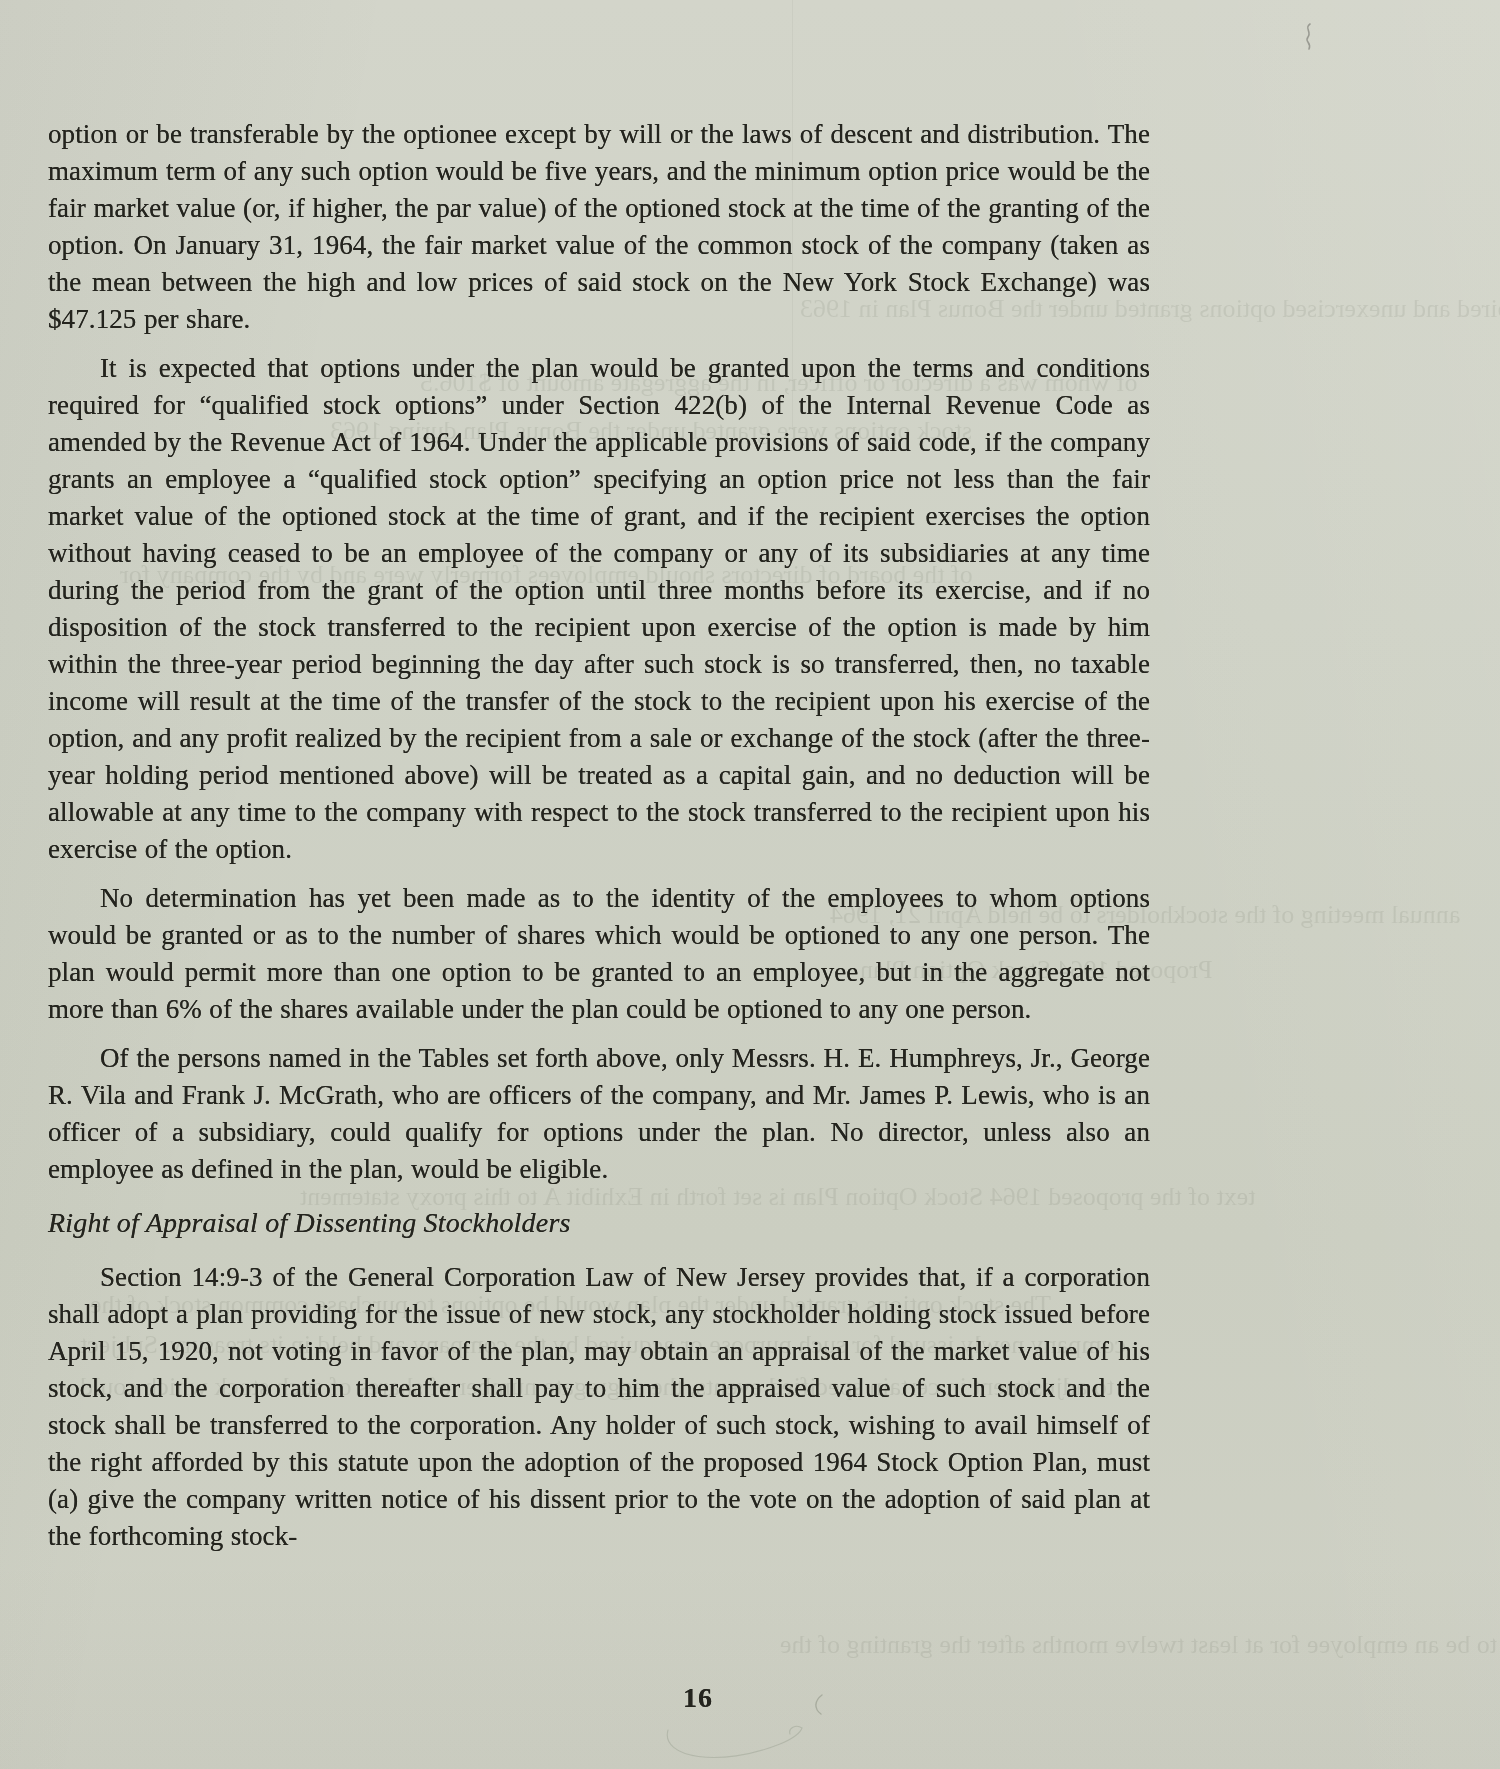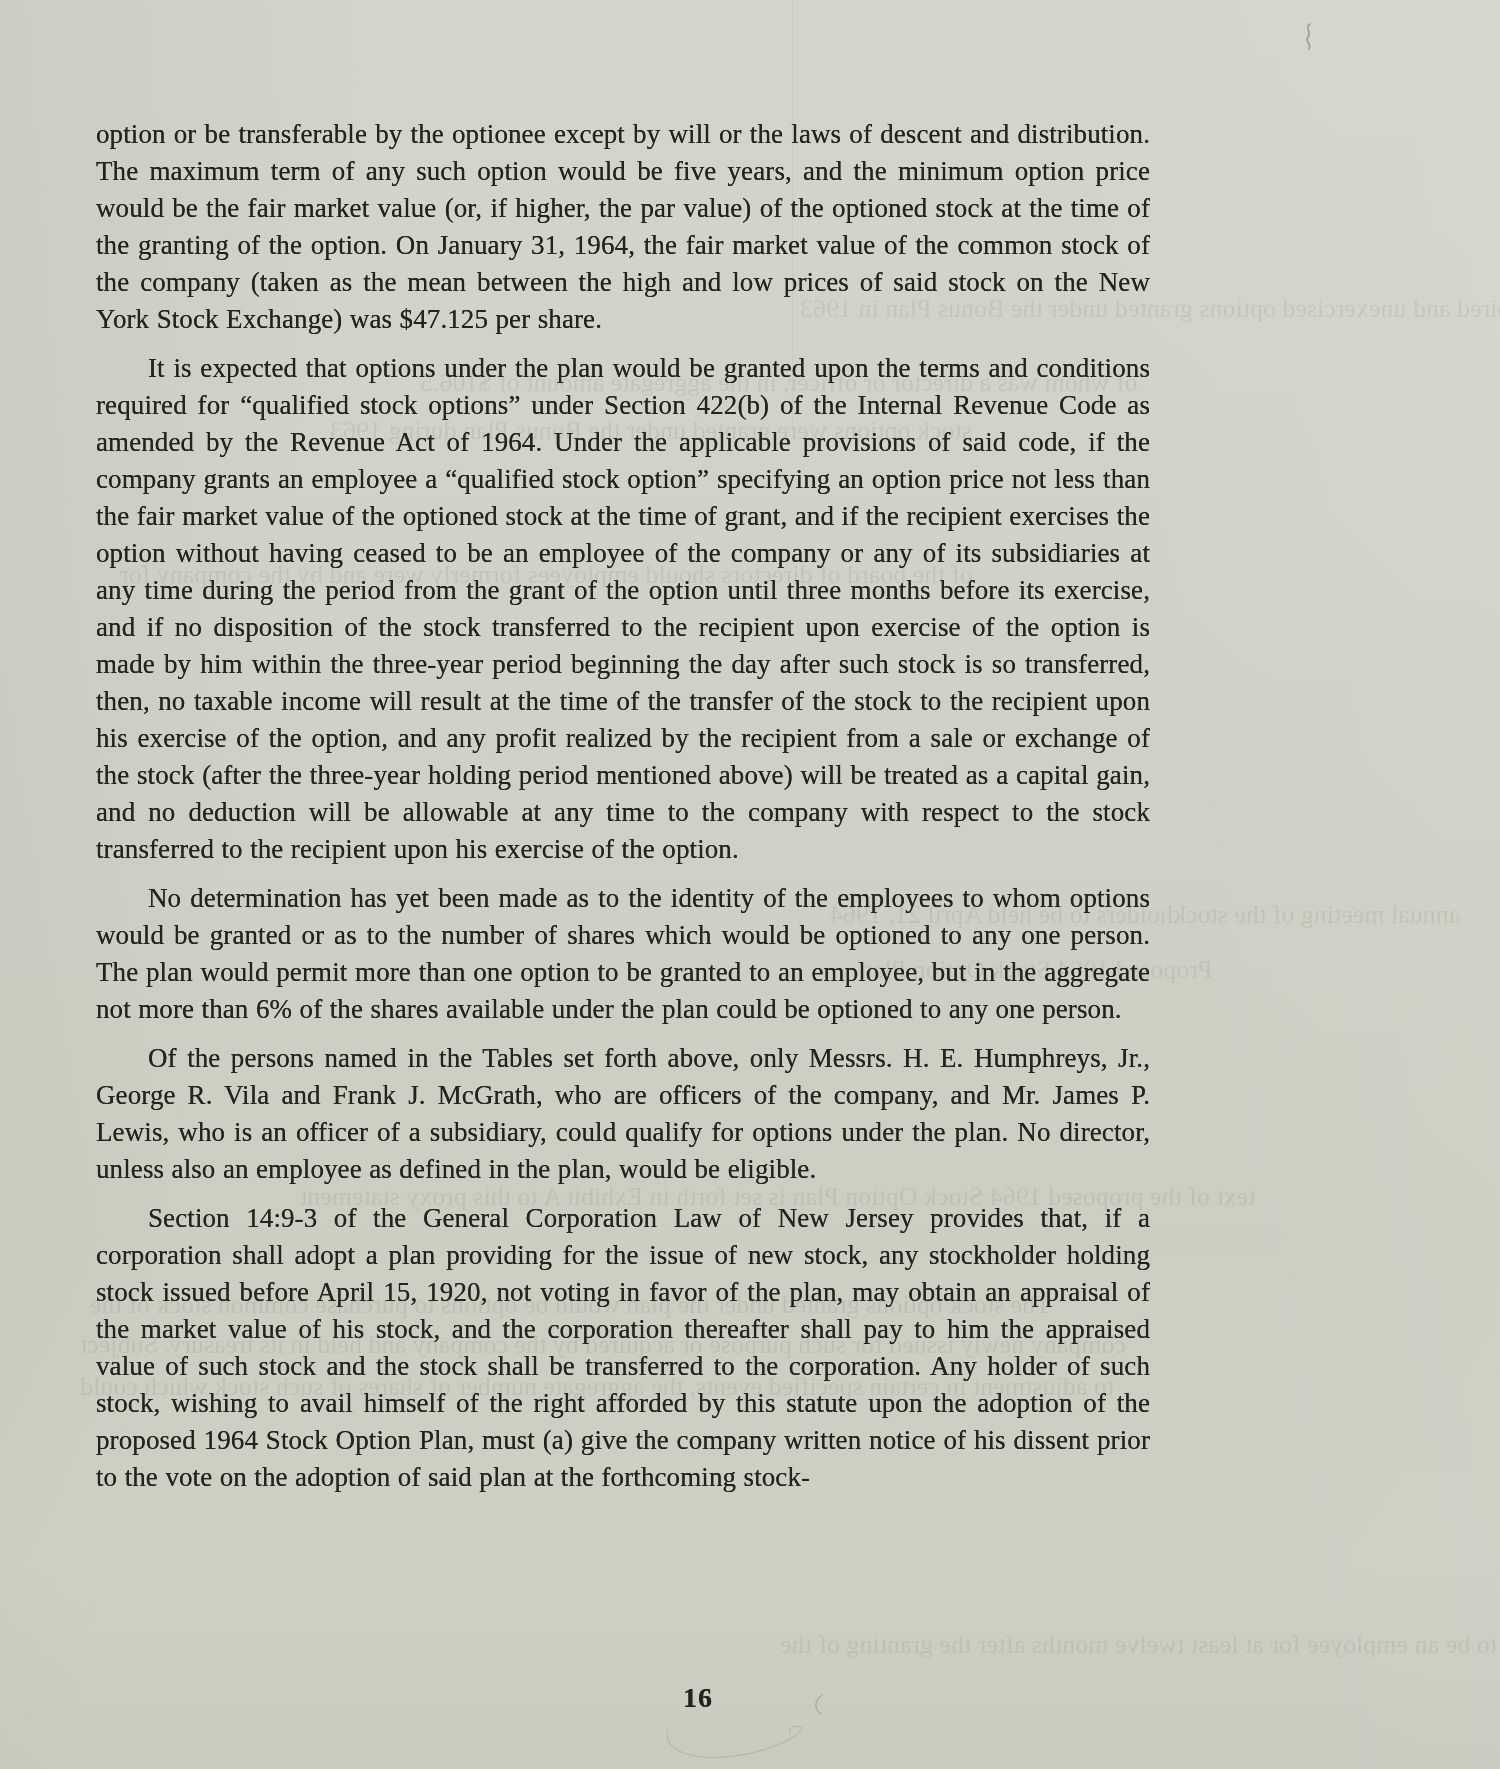--- a/index.html
+++ b/index.html
@@ -21,21 +21,21 @@
       linear-gradient(0deg, rgba(40,40,30,0.035) 0%, rgba(40,40,30,0) 12%);
   }
   .crease{
     position:absolute;top:0;left:792px;width:1px;height:430px;
     background:rgba(60,60,50,0.05);
   }
   .text-block{
     position:absolute;top:0;left:0;
     box-sizing:border-box;
     width:1360px;
-    padding:116px 210px 0 96px; 
+    padding:116px 210px 0 48px; 
   }
   .para{
     margin:0 0 12px 0;
     font-size:27px;
     line-height:37px;
     text-align:justify;
     text-indent:52px;
     letter-spacing:0.1px;
     word-spacing:0.6px;
     text-shadow:0 0 0.5px rgba(20,20,15,0.8);
@@ -90,20 +90,21 @@
       <div class="ghost" style="left: 80px; top: 1330px;">company newly issued for such purpose or acquired by the company and held in its treasury. Subject</div>
       <div class="ghost" style="left: 80px; top: 1372px;">to adjustment in certain specified events, the aggregate number of shares of such stock which could</div>
       <div class="ghost" style="left: 780px; top: 1630px;">continued to be an employee for at least twelve months after the granting of the</div>
     </div>
 
   <main class="text-block">
     <p class="para no-indent">option or be transferable by the optionee except by will or the laws of descent and distribution. The maximum term of any such option would be five years, and the minimum option price would be the fair market value (or, if higher, the par value) of the optioned stock at the time of the granting of the option. On January 31, 1964, the fair market value of the common stock of the company (taken as the mean between the high and low prices of said stock on the New York Stock Exchange) was $47.125 per share.</p>
     <p class="para">It is expected that options under the plan would be granted upon the terms and conditions required for “qualified stock options” under Section 422(b) of the Internal Revenue Code as amended by the Revenue Act of 1964.  Under the applicable provisions of said code, if the company grants an employee a “qualified stock option” specifying an option price not less than the fair market value of the optioned stock at the time of grant, and if the recipient exercises the option without having ceased to be an employee of the company or any of its subsidiaries at any time during the period from the grant of the option until three months before its exercise, and if no disposition of the stock transferred to the recipient upon exercise of the option is made by him within the three-year period beginning the day after such stock is so transferred, then, no taxable income will result at the time of the transfer of the stock to the recipient upon his exercise of the option, and any profit realized by the recipient from a sale or exchange of the stock (after the three-year holding period mentioned above) will be treated as a capital gain, and no deduction will be allowable at any time to the company with respect to the stock transferred to the recipient upon his exercise of the option.</p>
     <p class="para">No determination has yet been made as to the identity of the employees to whom options would be granted or as to the number of shares which would be optioned to any one person.  The plan would permit more than one option to be granted to an employee, but in the aggregate not more than 6% of the shares available under the plan could be optioned to any one person.</p>
     <p class="para">Of the persons named in the Tables set forth above, only Messrs. H. E. Humphreys, Jr., George R. Vila and Frank J. McGrath, who are officers of the company, and Mr. James P. Lewis, who is an officer of a subsidiary, could qualify for options under the plan.  No director, unless also an employee as defined in the plan, would be eligible.</p>
+    <h2 class="heading">Right of Appraisal of Dissenting Stockholders</h2>
     <p class="para">Section 14:9-3 of the General Corporation Law of New Jersey provides that, if a corporation shall adopt a plan providing for the issue of new stock, any stockholder holding stock issued before April 15, 1920, not voting in favor of the plan, may obtain an appraisal of the market value of his stock, and the corporation thereafter shall pay to him the appraised value of such stock and the stock shall be transferred to the corporation.  Any holder of such stock, wishing to avail himself of the right afforded by this statute upon the adoption of the proposed 1964 Stock Option Plan, must (a) give the company written notice of his dissent prior to the vote on the adoption of said plan at the forthcoming stock-</p>
   </main>
 
   <div class="page-number">16</div>
 
   <svg class="mark" style="left:1296px;top:20px" width="34" height="36">
     <path d="M14,4 C8,8 16,12 12,17 C8,22 16,22 13,29" fill="none" stroke="#72726a" stroke-width="1.6" opacity="0.6" stroke-linecap="round"></path>
   </svg>
   <svg class="mark" style="left:808px;top:1692px" width="22" height="28">
     <path d="M14,3 C6,9 6,17 13,22" fill="none" stroke="#8d9183" stroke-width="1.4" opacity="0.55" stroke-linecap="round"></path>

